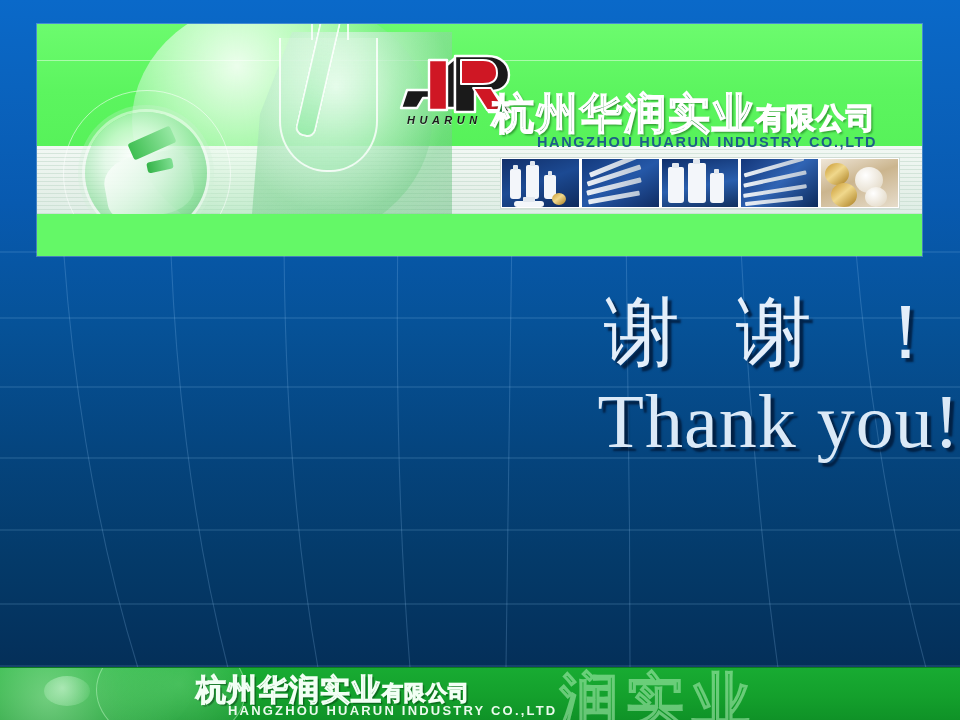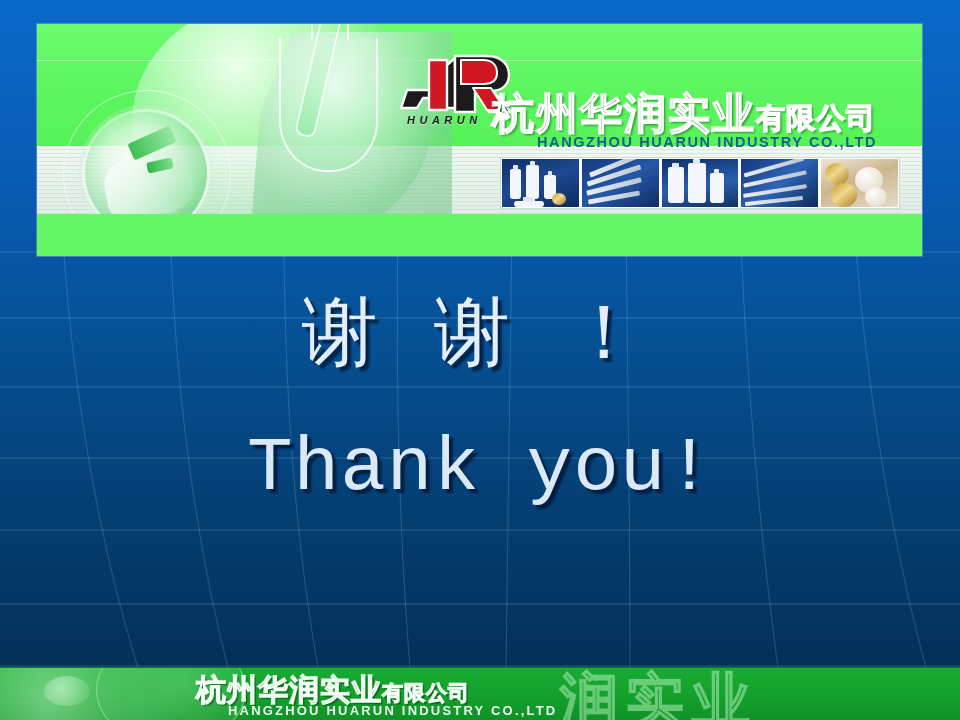--- a/index.html
+++ b/index.html
@@ -229,41 +229,40 @@
   .rodv { position:absolute; background:linear-gradient(90deg,#e9eef5,#b9c6d6); border-radius:1px; }
   .ringg { position:absolute; border-radius:50%; background:linear-gradient(140deg,#c8972f,#f0d88c 45%,#a97c1e); }
   .dishg { position:absolute; border-radius:50%; background:radial-gradient(circle at 38% 32%, #ffffff, #ded3bd); }
 
   
   #main-text {
     position: absolute;
     left: 0;
     top: 286px;
     width: 100%;
-    text-align: center;
+    text-align: right;
     pointer-events: none;
   }
   #title-cn {
     font-family: "DejaVu Sans", "Liberation Sans", sans-serif;
     font-size: 76px;
     line-height: 92px;
     color: #e3eefa;
     letter-spacing: 16px;
     text-shadow: 4px 4px 2px rgba(0,20,48,0.75);
     white-space: nowrap;
   }
   #title-en {
-    font-family: Liberation Mono, monospace;
+    font-family: Liberation Serif, serif;
     font-size: 76px;
     line-height: 86px;
     color: #dbe9f7;
     letter-spacing: 1px;
     text-shadow: 4px 4px 2px rgba(0,20,48,0.75);
     white-space: nowrap;
-    margin-top: 48px;
   }
 
   
   #footer {
     position: absolute;
     left: 0;
     bottom: 0;
     width: 960px;
     height: 52px;
     overflow: hidden;

